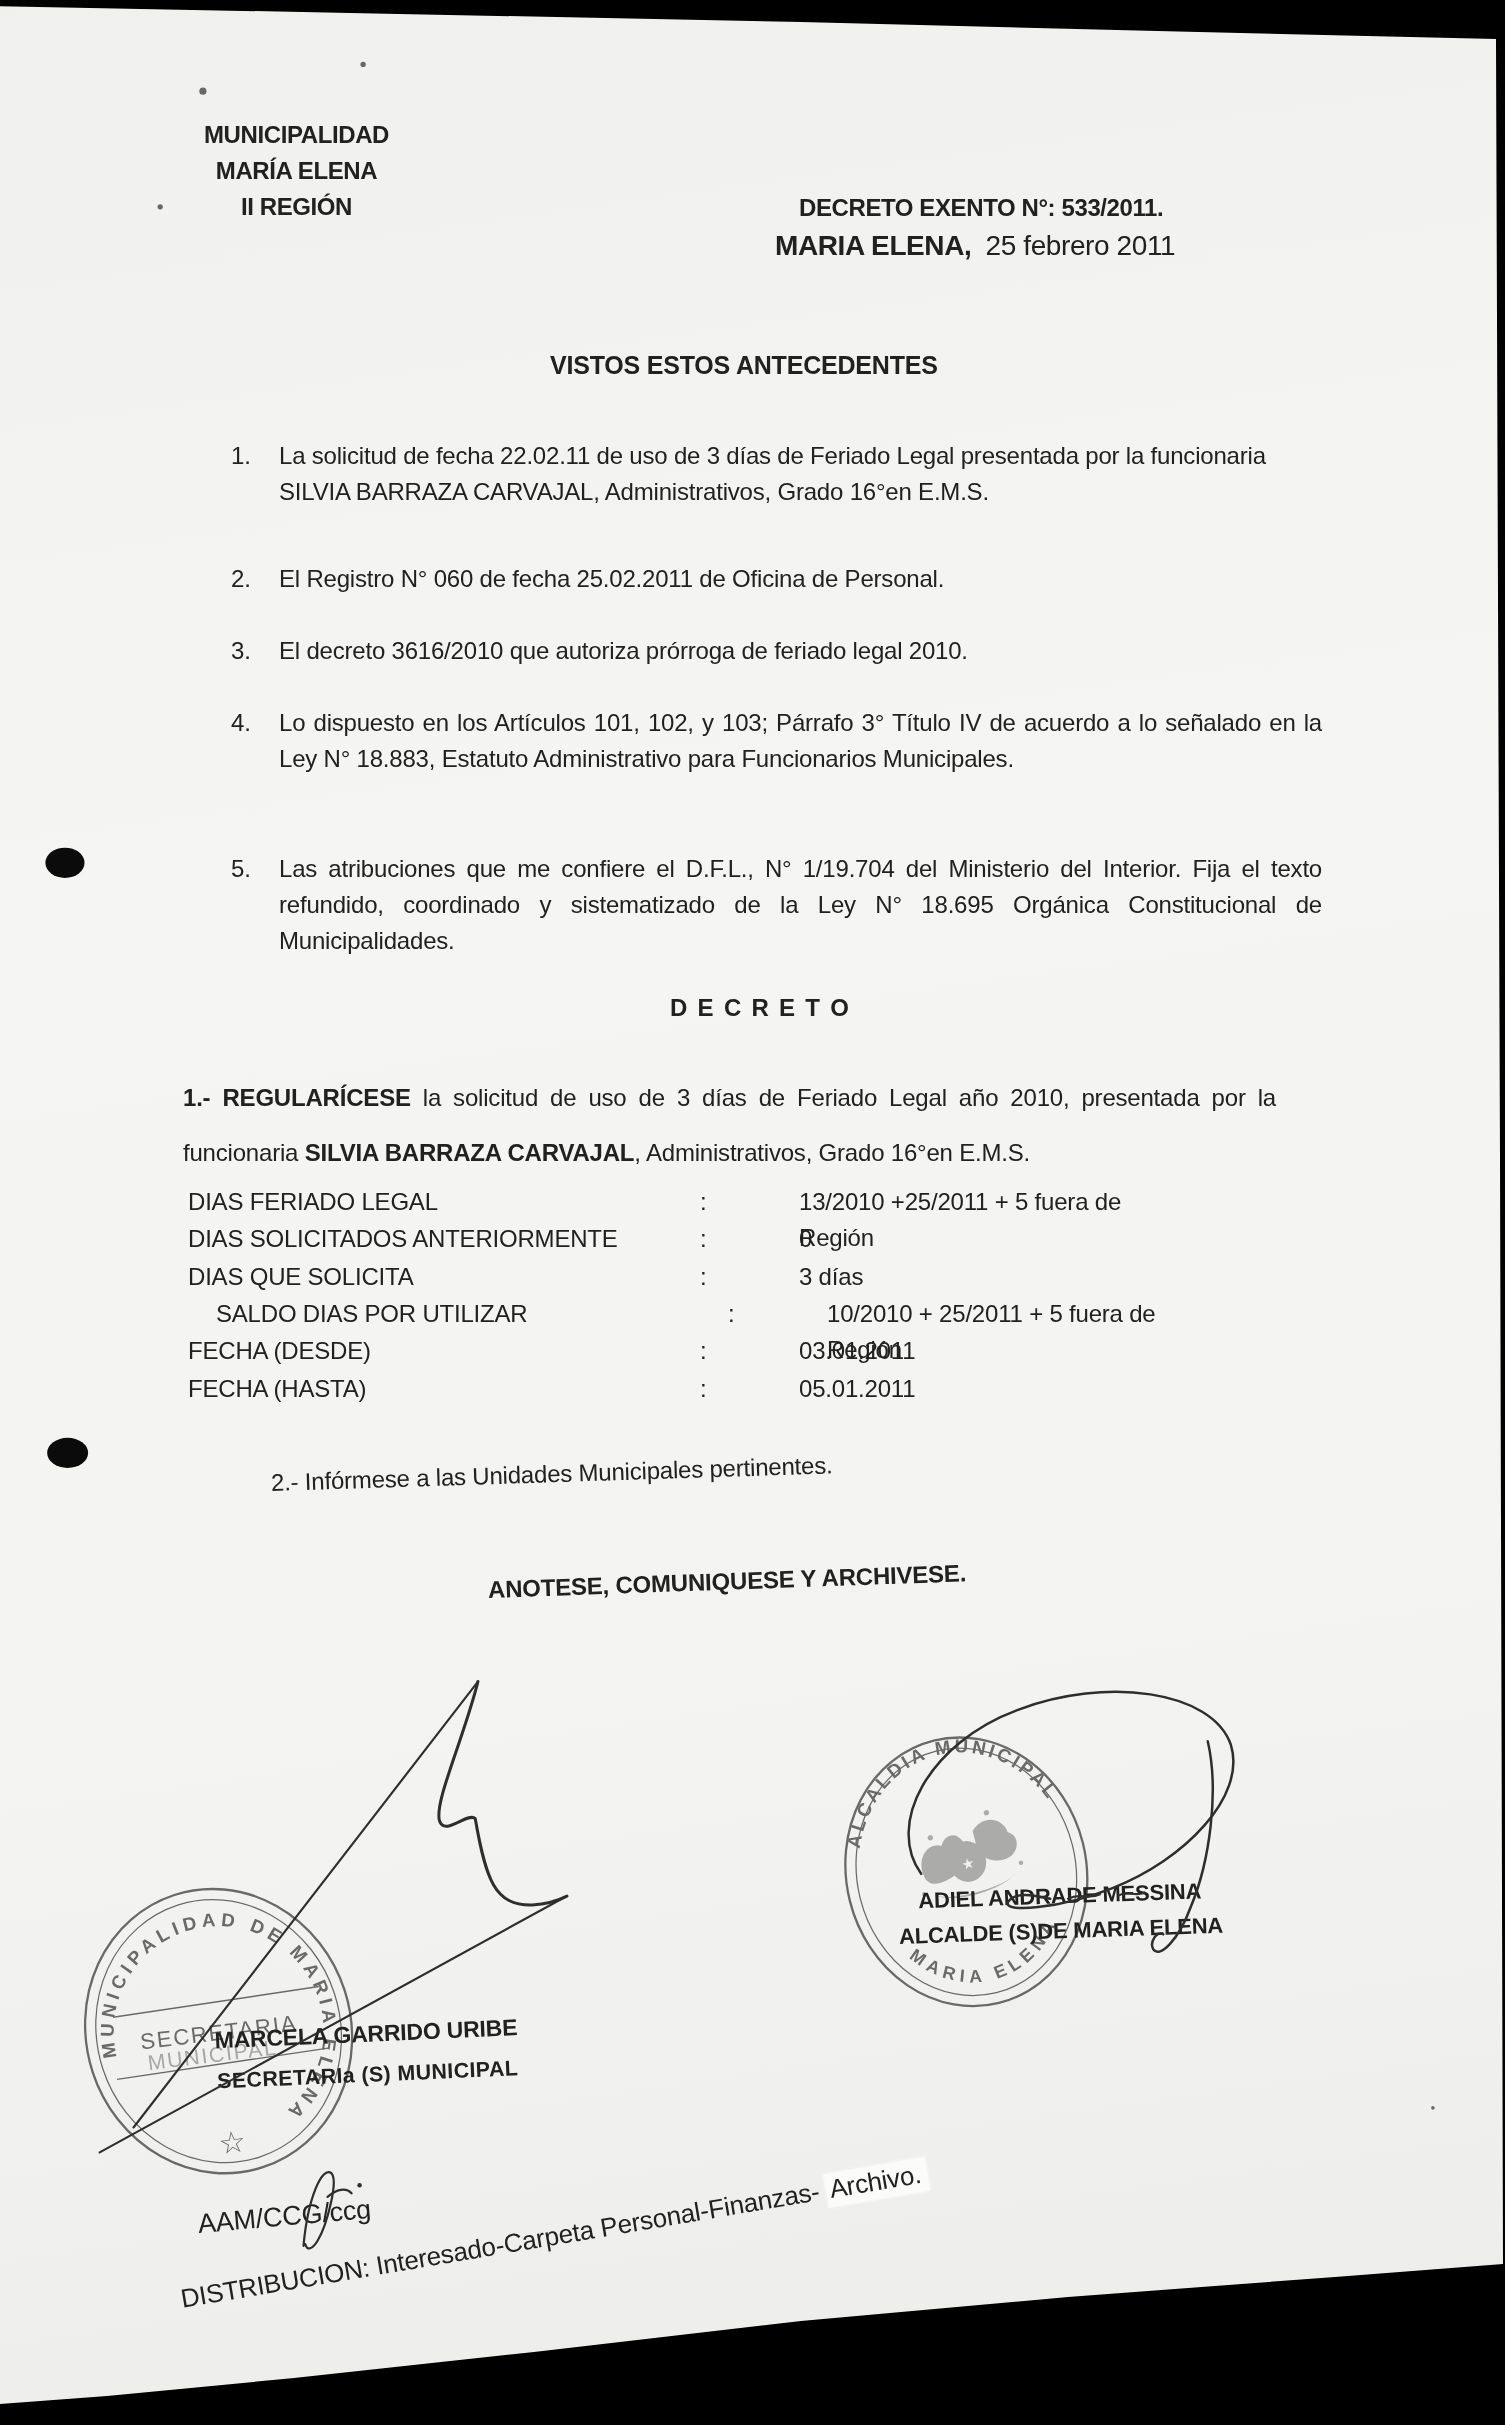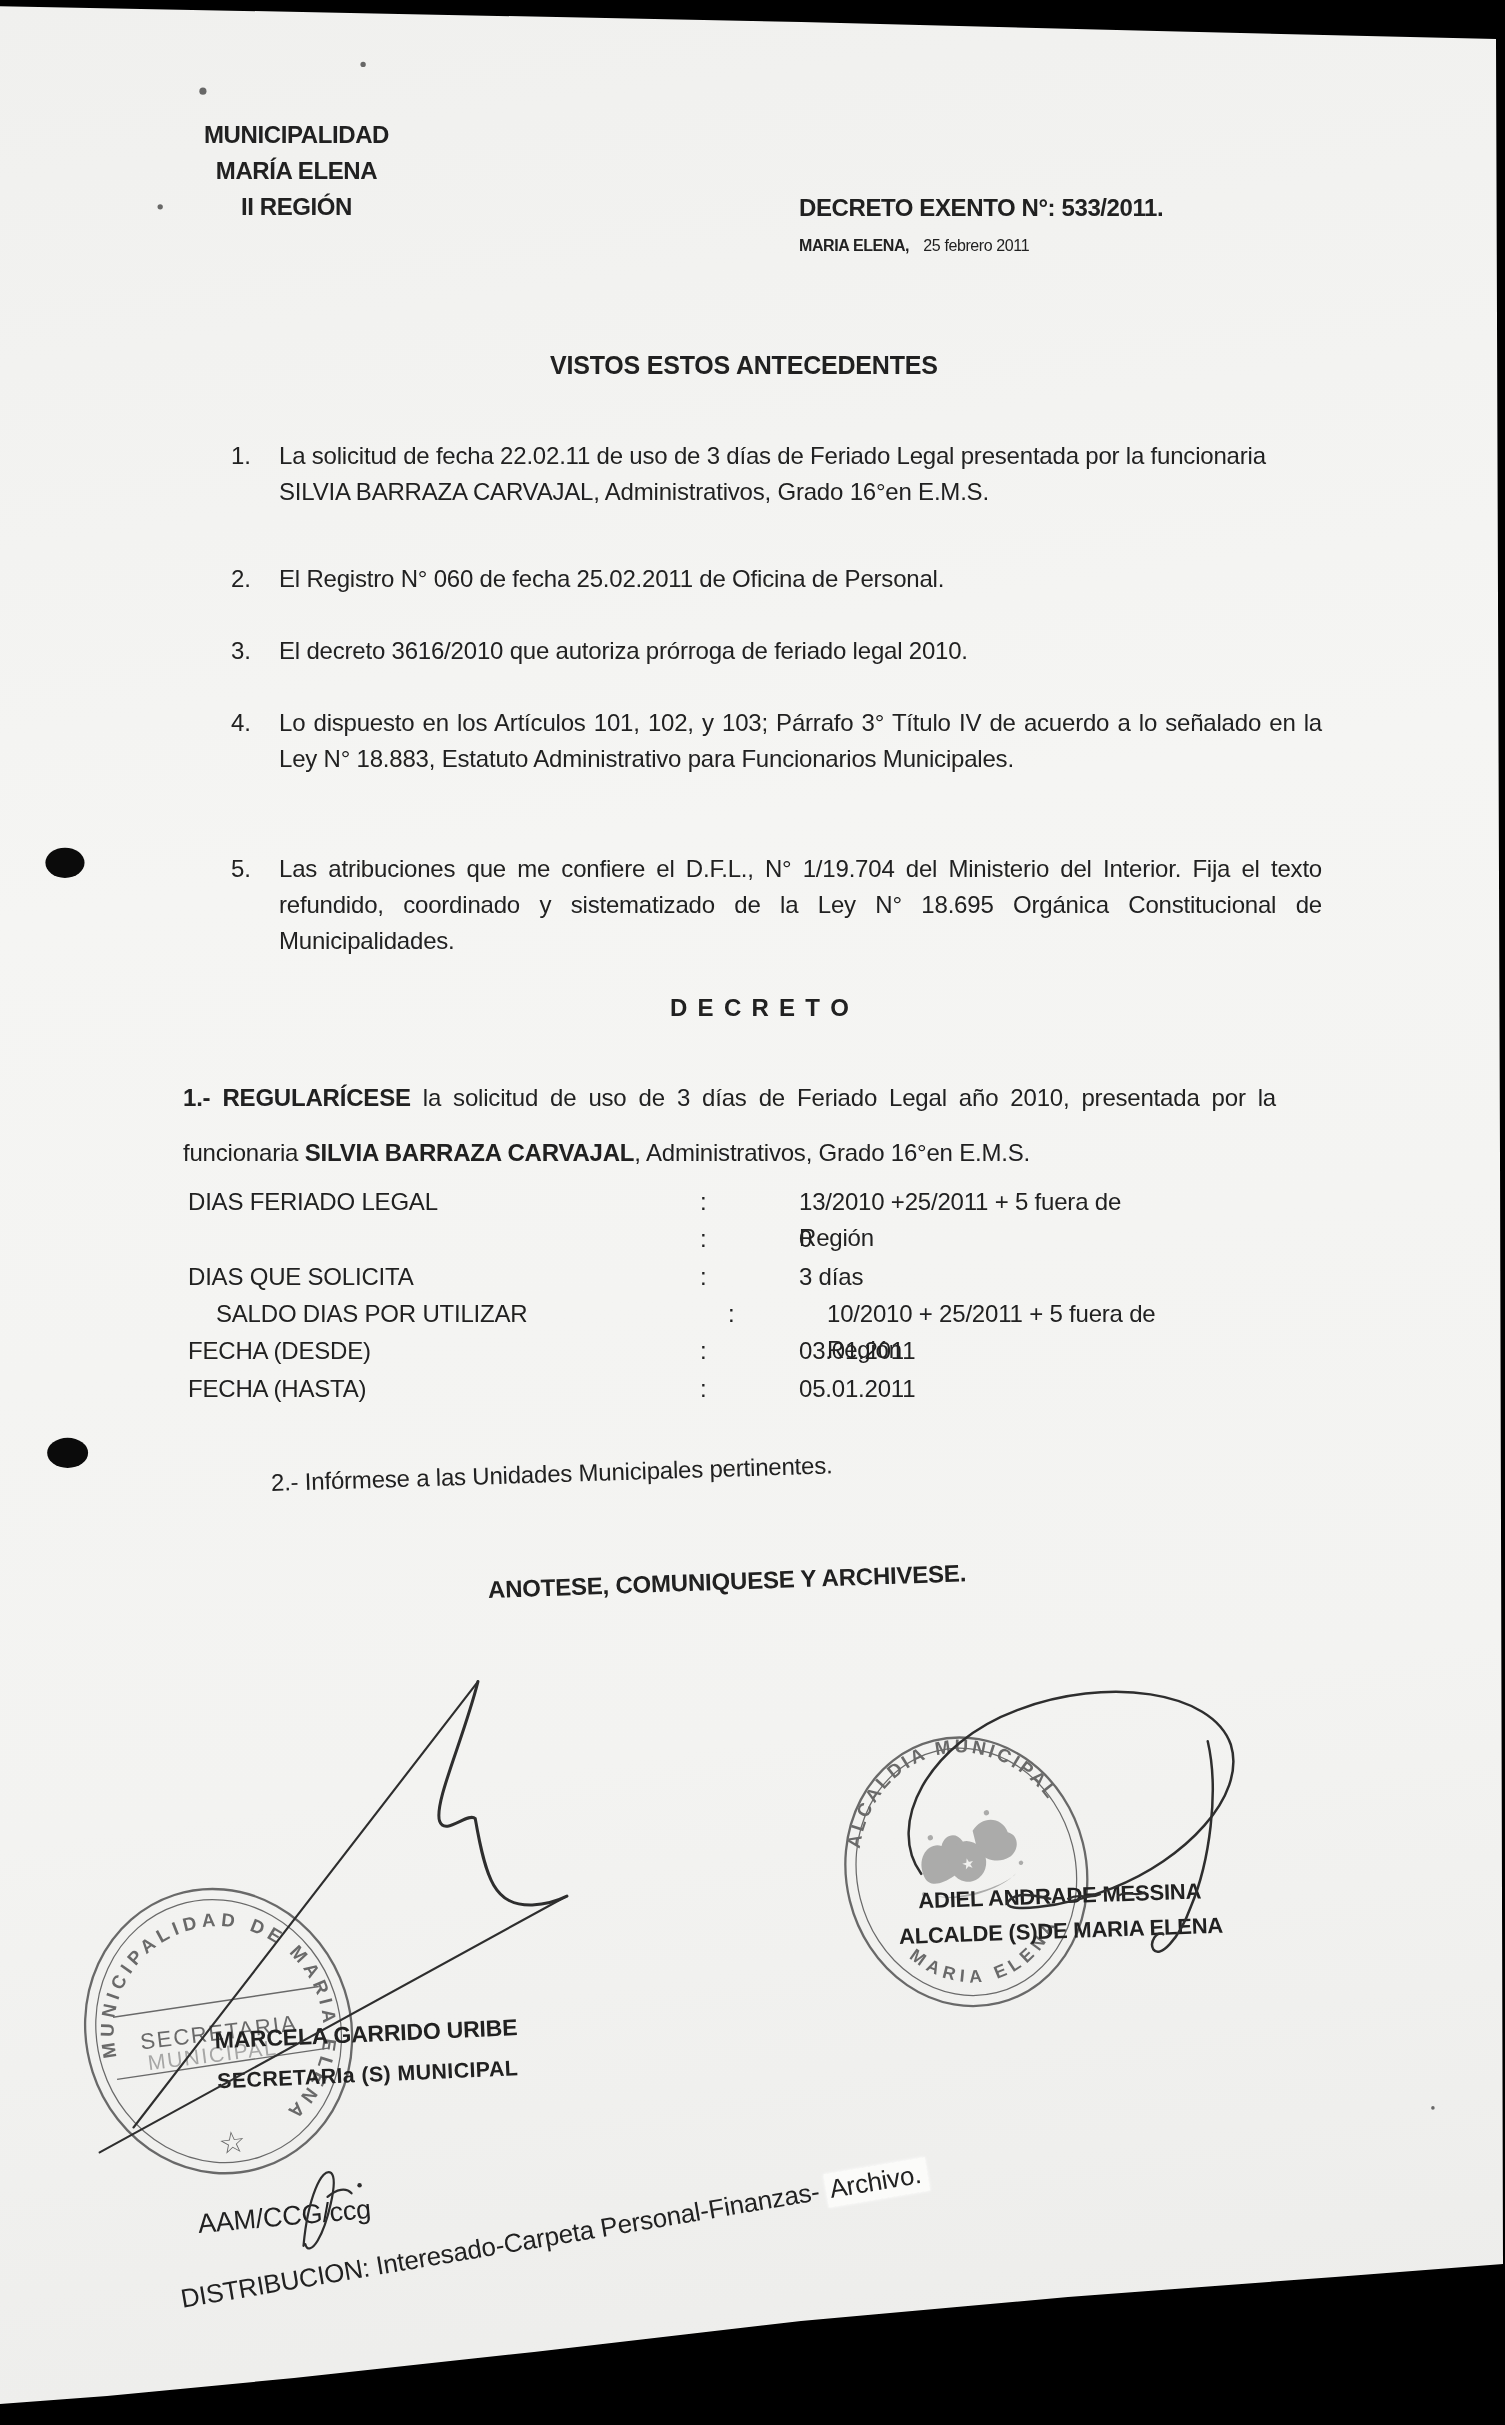--- a/index.html
+++ b/index.html
@@ -8,21 +8,21 @@
   .paper{position:absolute;left:0;top:0;width:1505px;height:2426px;
     background:linear-gradient(172deg,#f0f0ee 0%,#f5f5f3 35%,#f3f3f1 70%,#ececea 100%);
     clip-path:polygon(0px 6.2px,374px 13.4px,801px 22px,1157px 31px,1496px 39px,
       1500px 1157px,1503px 2264px,1335px 2277px,1068px 2297px,801px 2321px,
       534px 2352px,294px 2378px,107px 2396px,0px 2404px);}
   .txt{position:absolute;font-size:24px;line-height:36px;letter-spacing:-0.2px;color:#212121;}
   .b{font-weight:bold;}
   .letterhead{left:172px;top:117px;width:249px;text-align:center;font-weight:bold;
     font-size:24px;line-height:36px;letter-spacing:-0.4px;}
   .decree-line1{left:799px;top:190px;font-weight:bold;font-size:24px;letter-spacing:-0.4px;}
-  .decree-line2{left:799px;top:228px;font-size:16px;letter-spacing:-0.4px;}
+  .decree-line2{left:775px;top:228px;font-size:28px;letter-spacing:-0.4px;}
   .decree-line2 .date{margin-left:14.2px;font-weight:normal;}
   .vistos-title{left:550px;top:347px;font-weight:bold;font-size:25px;}
   .num{position:absolute;left:231px;width:40px;}
   .itext{position:absolute;left:279px;width:1043px;}
   .just{text-align:justify;}
   .decreto-title{left:670px;top:990px;font-weight:bold;font-size:24px;letter-spacing:1.8px;}
   .para1{left:183px;top:1070px;width:1093px;line-height:55px;text-align:justify;}
   .trow{position:absolute;left:0;width:1202px;height:36px;}
   .tlabel{position:absolute;left:188px;}
   .tsep{position:absolute;left:700px;}
@@ -89,20 +89,21 @@
     <div class="txt para1">
       <span class="b">1.- REGULARÍCESE</span><span> la solicitud de uso de 3 días de Feriado Legal año 2010,  presentada por la funcionaria </span><span class="b">SILVIA BARRAZA CARVAJAL</span><span>, Administrativos, Grado 16°en E.M.S.</span>
     </div>
 
     <div class="txt trow" style="top:1184px;">
       <span class="tlabel">DIAS FERIADO LEGAL</span>
       <span class="tsep">:</span>
       <span class="tval">13/2010 +25/2011 + 5 fuera de Región</span>
     </div>
     <div class="txt trow" style="top:1221px;">
+      <span class="tlabel">DIAS SOLICITADOS ANTERIORMENTE</span>
       <span class="tsep">:</span>
       <span class="tval">0</span>
     </div>
     <div class="txt trow" style="top:1259px;padding-left:13px;">
       <span class="tlabel">DIAS QUE SOLICITA</span>
       <span class="tsep">:</span>
       <span class="tval">3 días</span>
     </div>
     <div class="txt trow" style="top:1296px;margin-left:28px;">
       <span class="tlabel">SALDO DIAS POR UTILIZAR</span>

